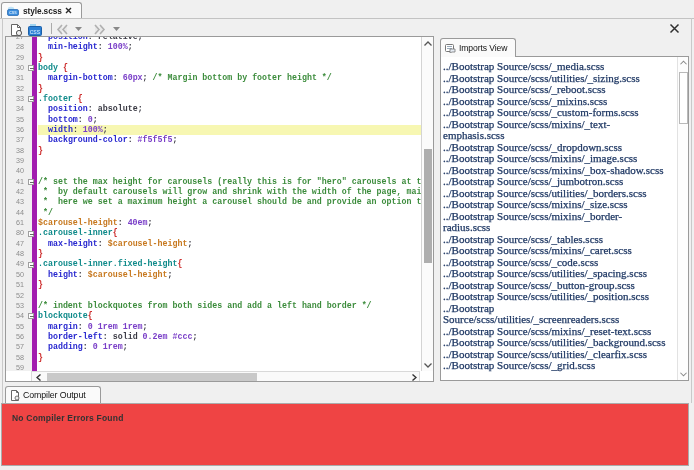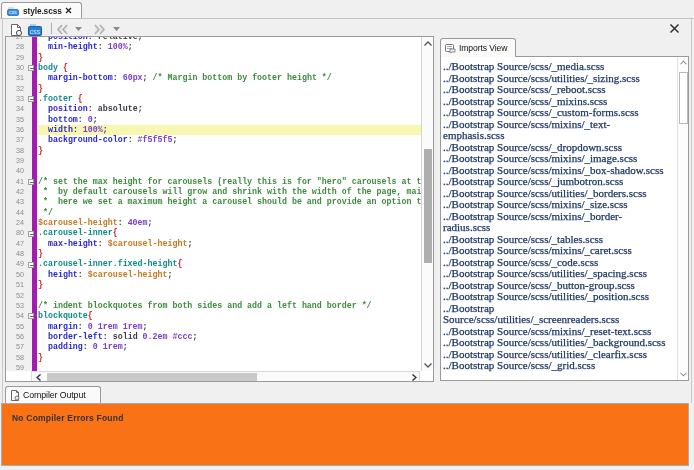--- a/index.html
+++ b/index.html
@@ -43,21 +43,21 @@
   #hthumb{position:absolute;left:15px;top:1px;width:210px;height:8px;background:#c9c9c9;}
   
   #imports{left:440px;top:56px;width:249px;height:325px;background:#fff;
            border:1px solid #9a9a9a;box-sizing:border-box;overflow:hidden;}
   #implist{position:absolute;left:2px;top:4px;width:234px;font-family:"Liberation Serif",serif;
            font-size:11px;line-height:11.5px;color:#1f3864;-webkit-text-stroke:0.25px #1f3864;}
   #impscroll{position:absolute;right:0px;top:0px;width:11px;height:323px;background:#fdfdfd;
              border-left:1px solid #e2e2e2;box-sizing:border-box;}
   #impthumb{position:absolute;left:1px;top:15px;width:7px;height:50px;background:#fff;border:1px solid #b9b9b9;}
   
-  #compiler{left:1px;top:403px;width:688px;height:63px;background:#f97316;
+  #compiler{left:1px;top:403px;width:688px;height:63px;background:#ef4444;
             border:1px solid #ababab;box-sizing:border-box;}
   #compiler .msg{position:absolute;left:10px;top:9px;font-size:8.5px;font-weight:bold;color:#333;letter-spacing:0.2px;}
 </style>
 </head>
 <body>
 <div id="tabbarline" class="abs"></div>
 <div class="abs" style="left:2px;top:18px;width:1px;height:385px;background:#c9c9c9"></div>
 <div class="abs" style="left:691px;top:18px;width:1px;height:385px;background:#c9c9c9"></div>
 
 <div id="tab-editor" class="tab">
@@ -116,21 +116,21 @@
         <div>35</div>
         <div>36</div>
         <div>37</div>
         <div>38</div>
         <div>39</div>
         <div>40</div>
         <div>41</div>
         <div>42</div>
         <div>43</div>
         <div>44</div>
-        <div>24</div>
+        <div>61</div>
         <div>80</div>
         <div>47</div>
         <div>48</div>
         <div>49</div>
         <div>50</div>
         <div>51</div>
         <div>52</div>
         <div>53</div>
         <div>54</div>
         <div>55</div>

